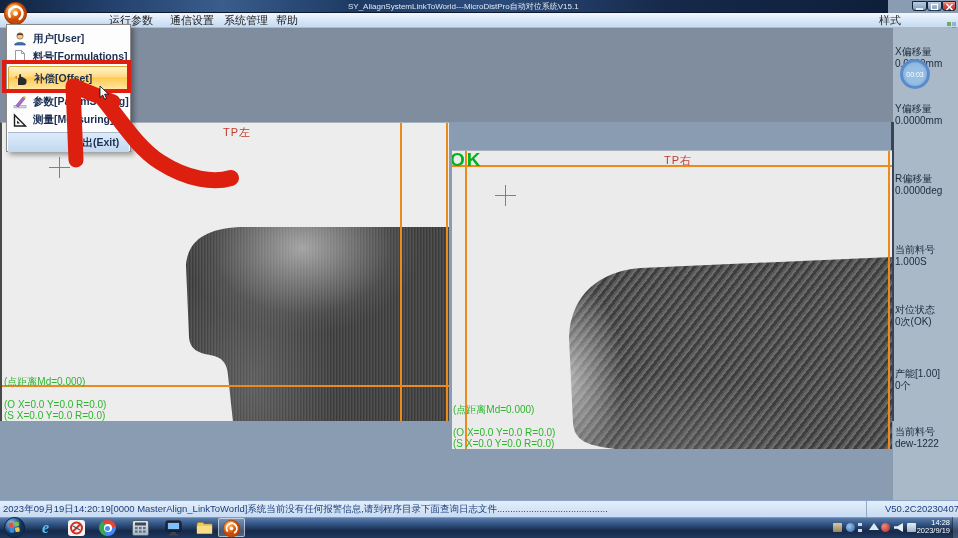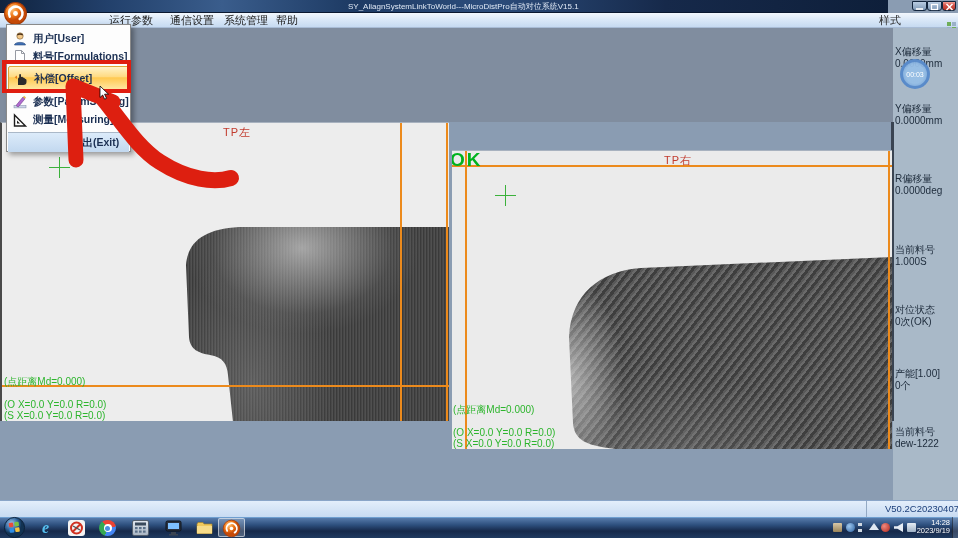--- a/index.html
+++ b/index.html
@@ -271,20 +271,21 @@
 <div class="abs" id="annotation-box"></div>
 <svg class="abs" id="annotation-arrow" width="958" height="538">
   <polyline points="76,160 73,86 113,102" fill="none" stroke="#dd1f10" stroke-width="15" stroke-linecap="round" stroke-linejoin="round"></polyline>
   <path d="M 104,100 C 122,122 138,148 160,162 C 188,180 214,183 231,178" fill="none" stroke="#dd1f10" stroke-width="16" stroke-linecap="round"></path>
 </svg>
 <svg class="abs" id="mouse-cursor" width="12" height="16">
   <path d="M1,1 L1,12.5 L3.7,10 L5.6,14.2 L7.5,13.3 L5.6,9.2 L9.5,9.2 Z" fill="#fff" stroke="#000" stroke-width=".8"></path>
 </svg>
 
 <div class="abs" id="statusbar">
+  <span id="status-message">2023年09月19日14:20:19[0000 MasterAlign_LinkToWorld]系统当前没有任何报警信息,请到程序目录下面查询日志文件..........................................</span>
   <span id="status-version">V50.2C20230407N</span>
 </div>
 
 <div class="abs" id="taskbar"></div>
 <span class="abs" style="left:3px;top:516px;z-index:5;">
   <svg width="23" height="23" viewBox="0 0 24 24">
     <defs>
         <radialGradient id="orb" cx="35%" cy="30%">
           <stop offset="0%" stop-color="#9ec8f0"></stop>
           <stop offset="70%" stop-color="#2c5f96"></stop>

